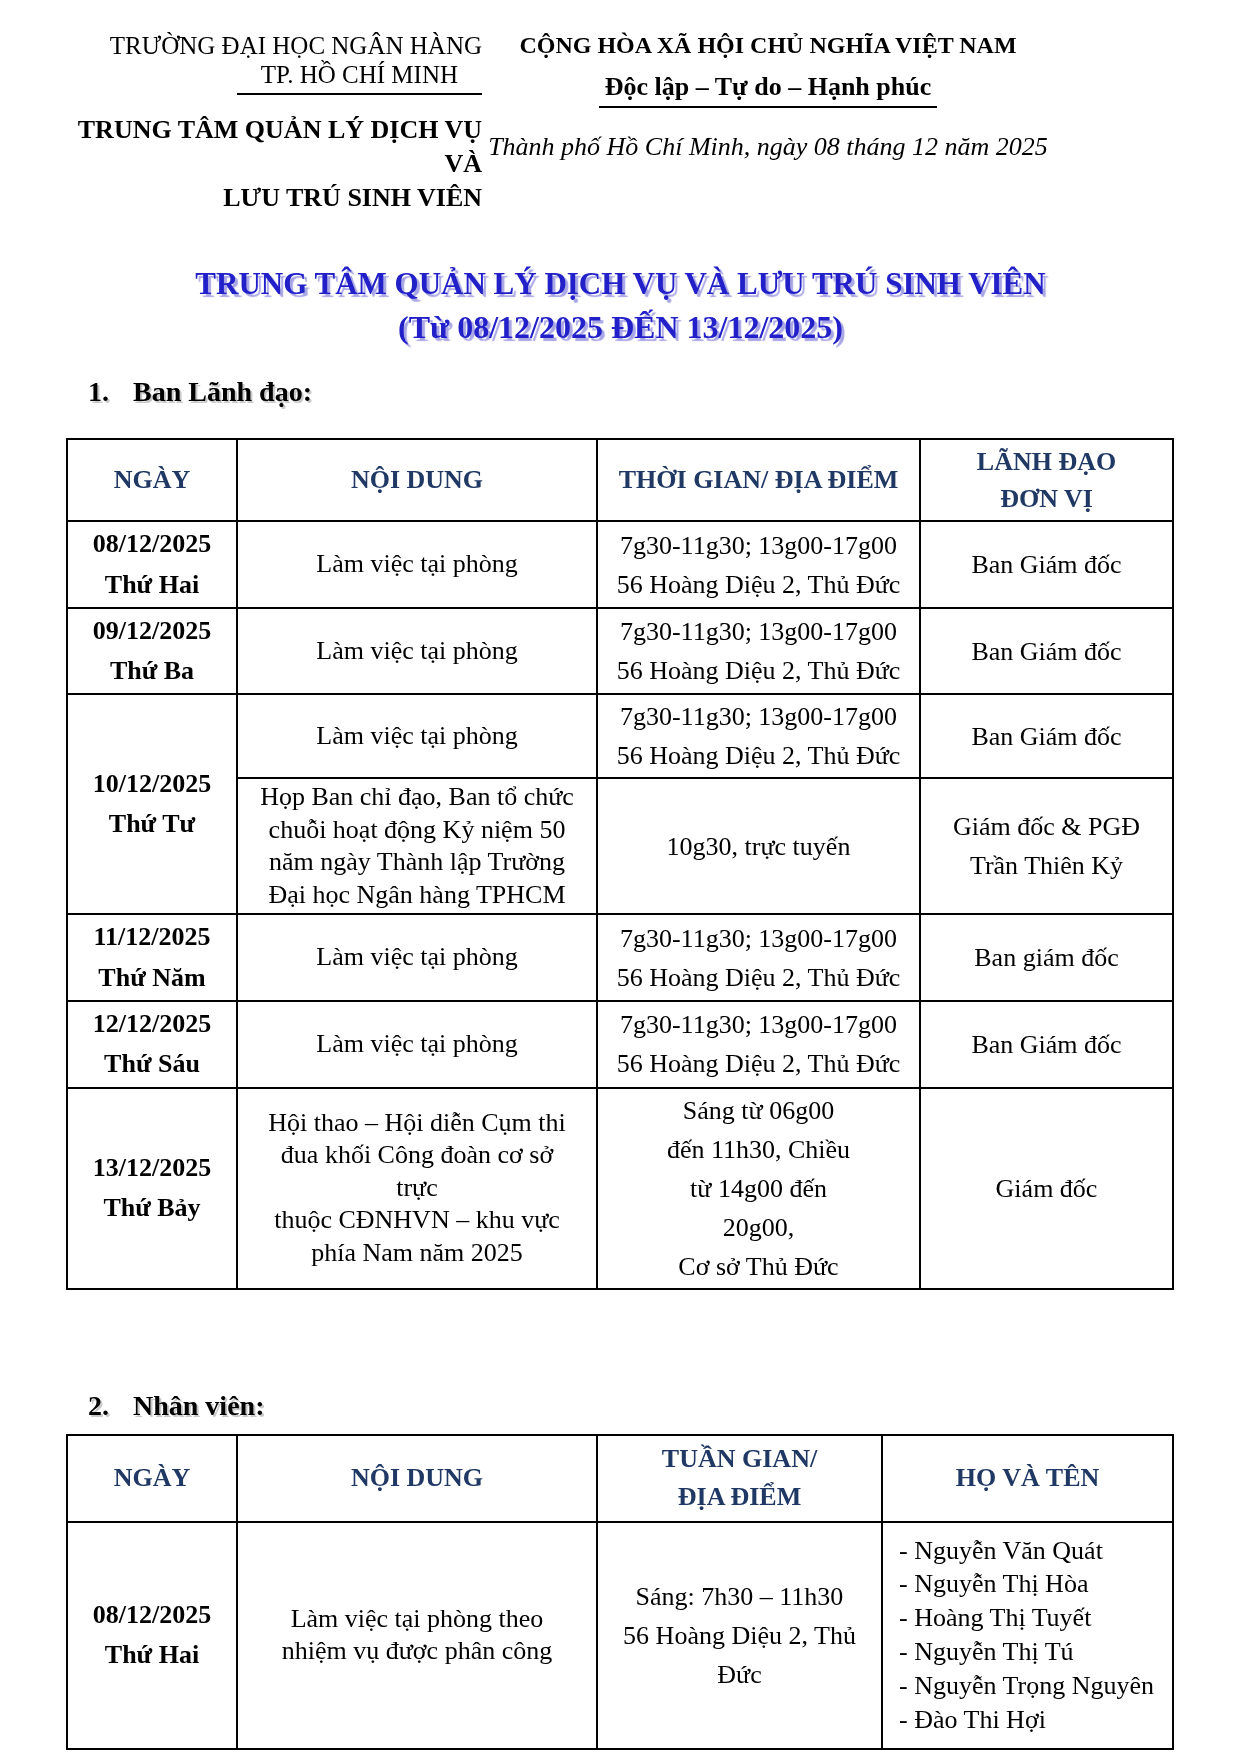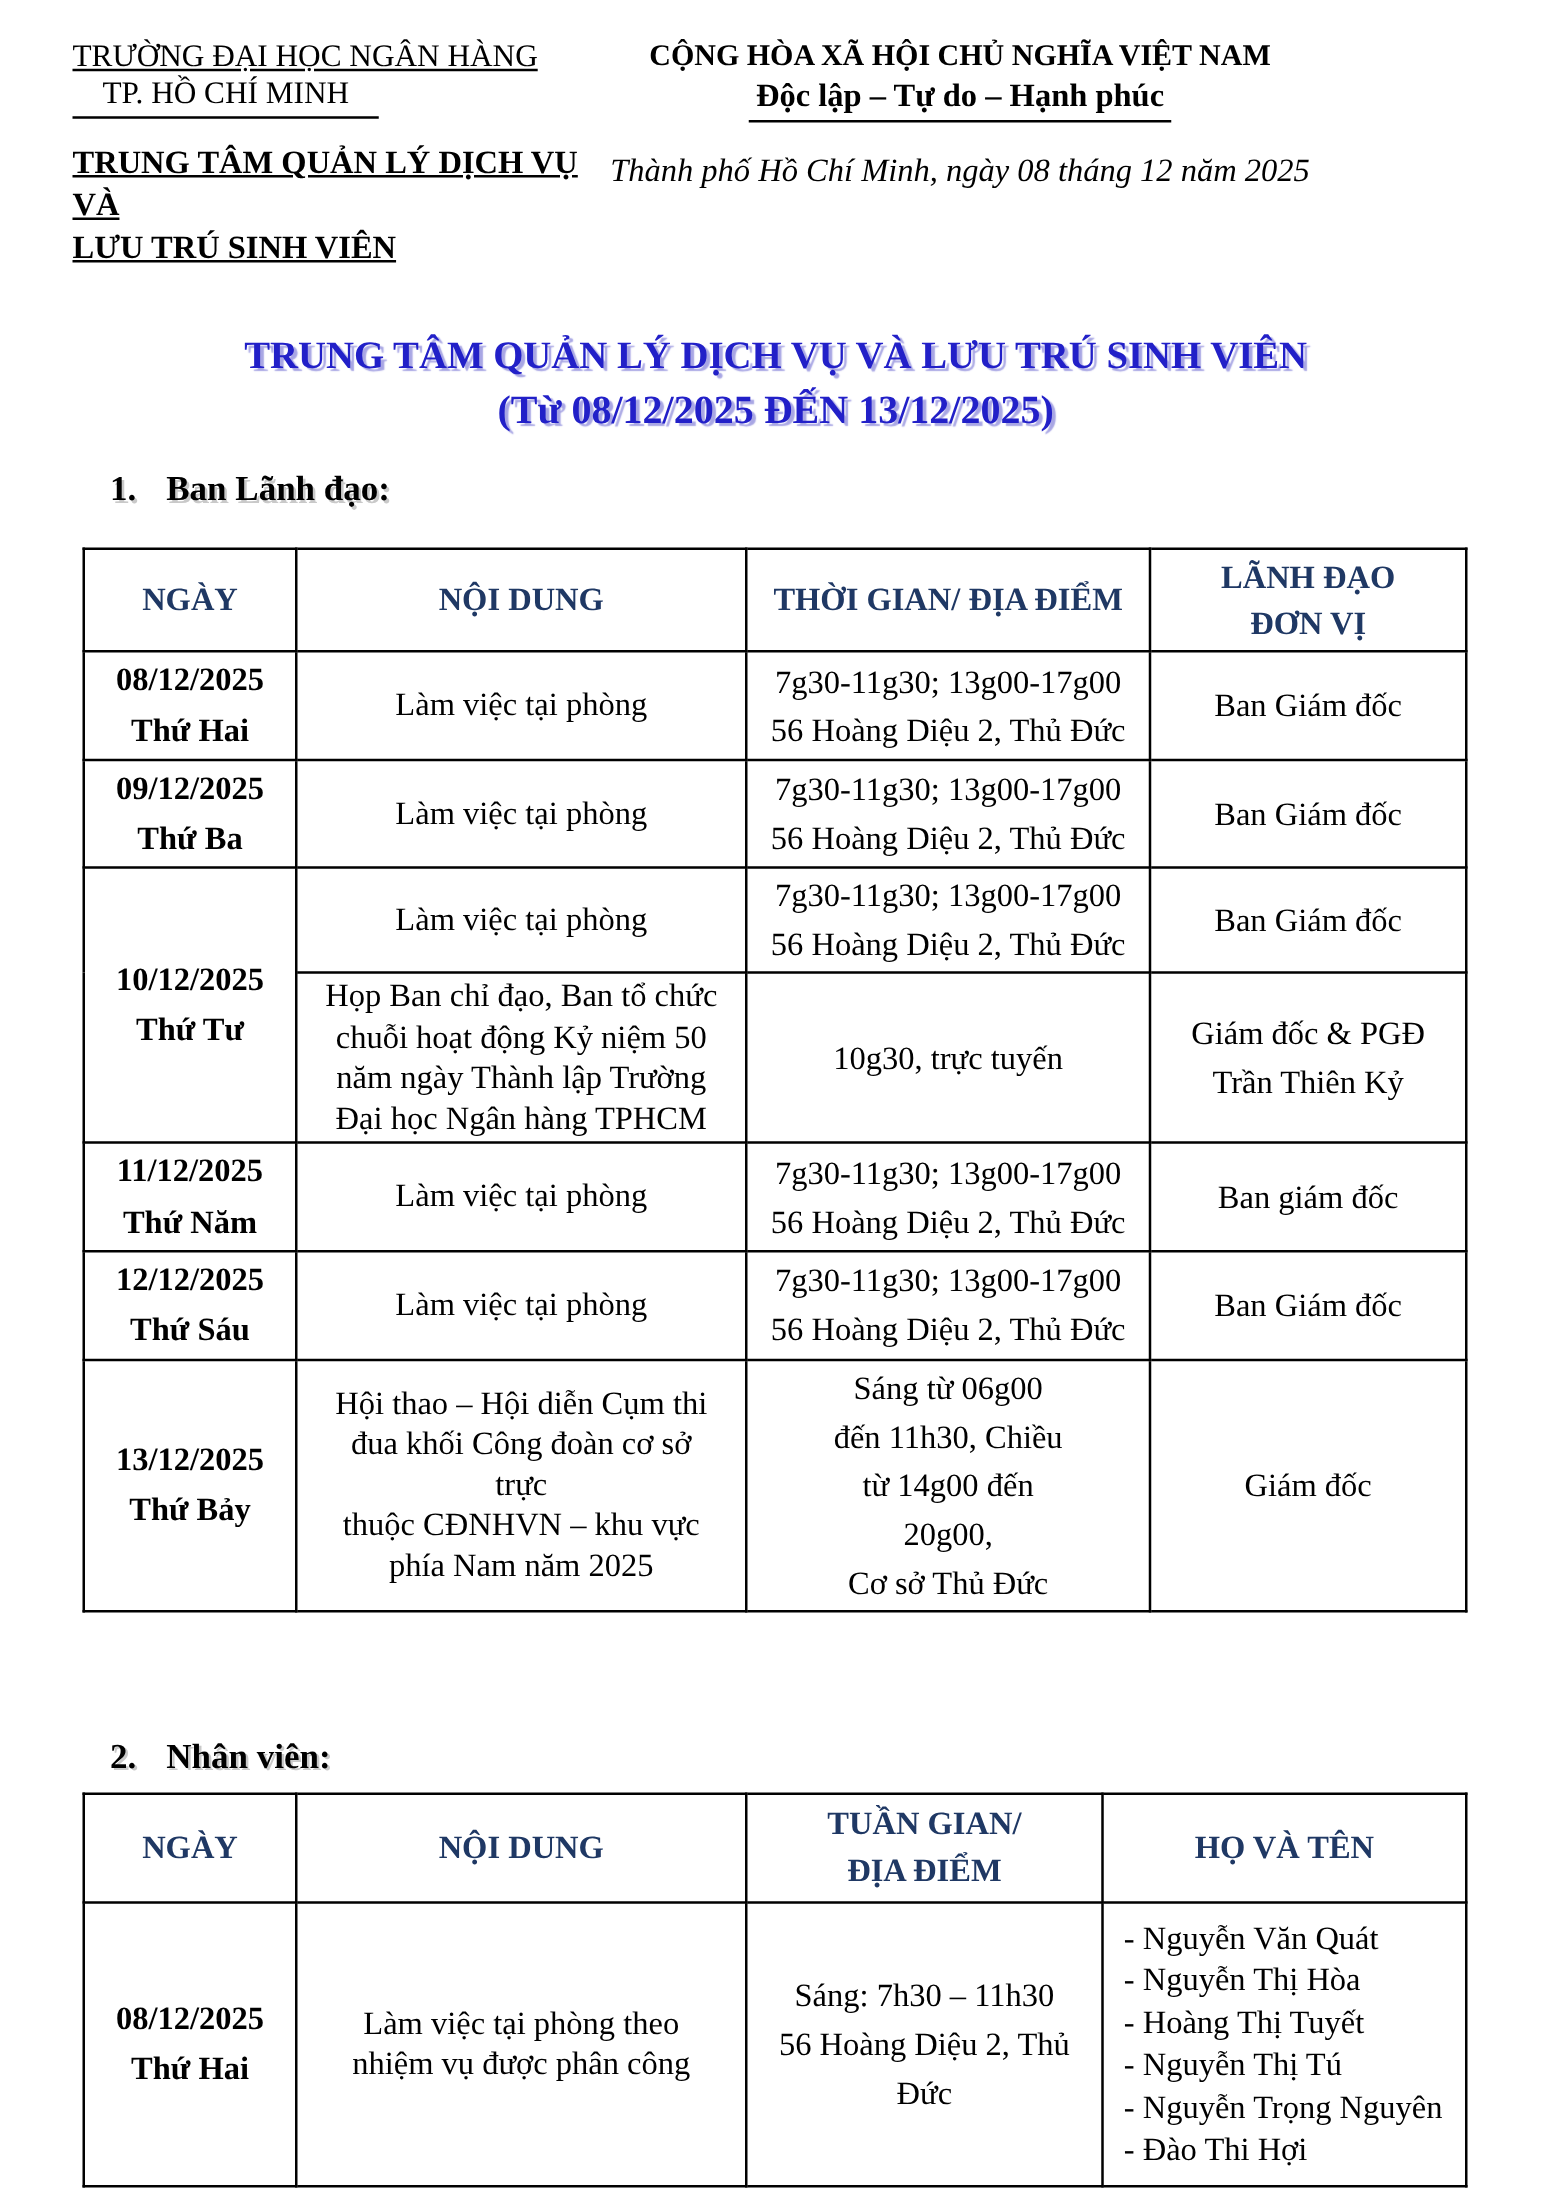--- a/index.html
+++ b/index.html
@@ -6,27 +6,27 @@
   .page{
     position:relative;
     width:1241px;height:1755px;
     background:#ffffff;
     overflow:hidden;
     font-family:"Liberation Serif", "DejaVu Serif", serif;
     color:#000;
   }
   
   .hdr{display:flex;padding-top:30px;}
-  .hdr-left{width:424px;margin-left:58px;text-align:left;text-decoration:underline;}
+  .hdr-left{width:424px;margin-left:58px;text-align:right;}
   .hdr-left .l1{font-size:25px;line-height:1.25;}
   .hdr-left .l2 span{display:inline-block;font-size:25px;padding:0 24px 4px;border-bottom:2px solid #000;}
   .hdr-left .org{margin-top:18px;font-weight:bold;font-size:26px;line-height:1.3;white-space:pre-line;}
   .hdr-right{width:560px;margin-left:6px;text-align:center;}
   .hdr-right .m1{font-weight:bold;font-size:24px;line-height:1.25;text-align:center;}
-  .hdr-right .m2{margin-top:2px;}
+  .hdr-right .m2{margin-top:12px;}
   .hdr-right .m2 span{display:inline-block;font-weight:bold;font-size:26px;padding:0 6px 4px;border-bottom:2px solid #000;}
   .hdr-right .dl{margin-top:24px;font-style:italic;font-size:26px;}
   
   .title{margin-top:48px;text-align:center;font-weight:bold;color:#2220c8;
          text-shadow:3px 3px 1px #a8a6e4;}
   .title .t12{font-size:31px;line-height:1.38;}
   .title .t3{font-size:32px;line-height:1.4;}
   
   .sec{margin-left:88px;font-weight:bold;font-size:28px;text-shadow:2px 2px 0 #c9c9c9;}
   .sec .num{display:inline-block;margin-right:24px;}

